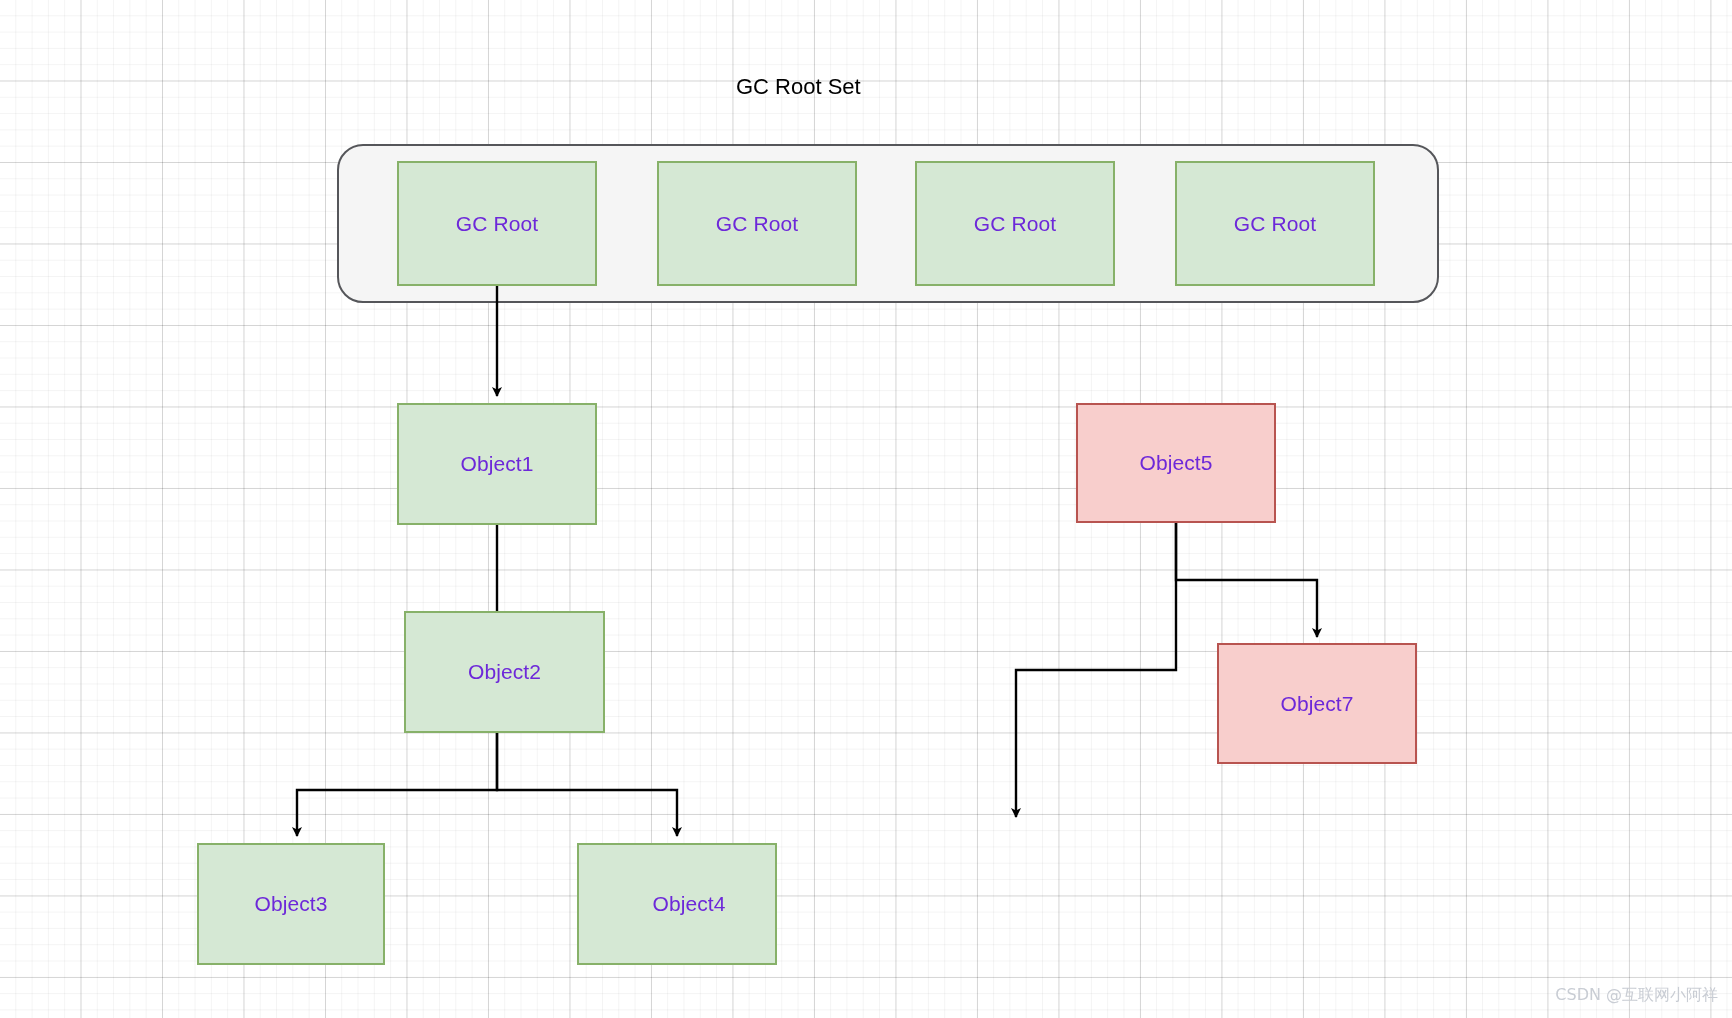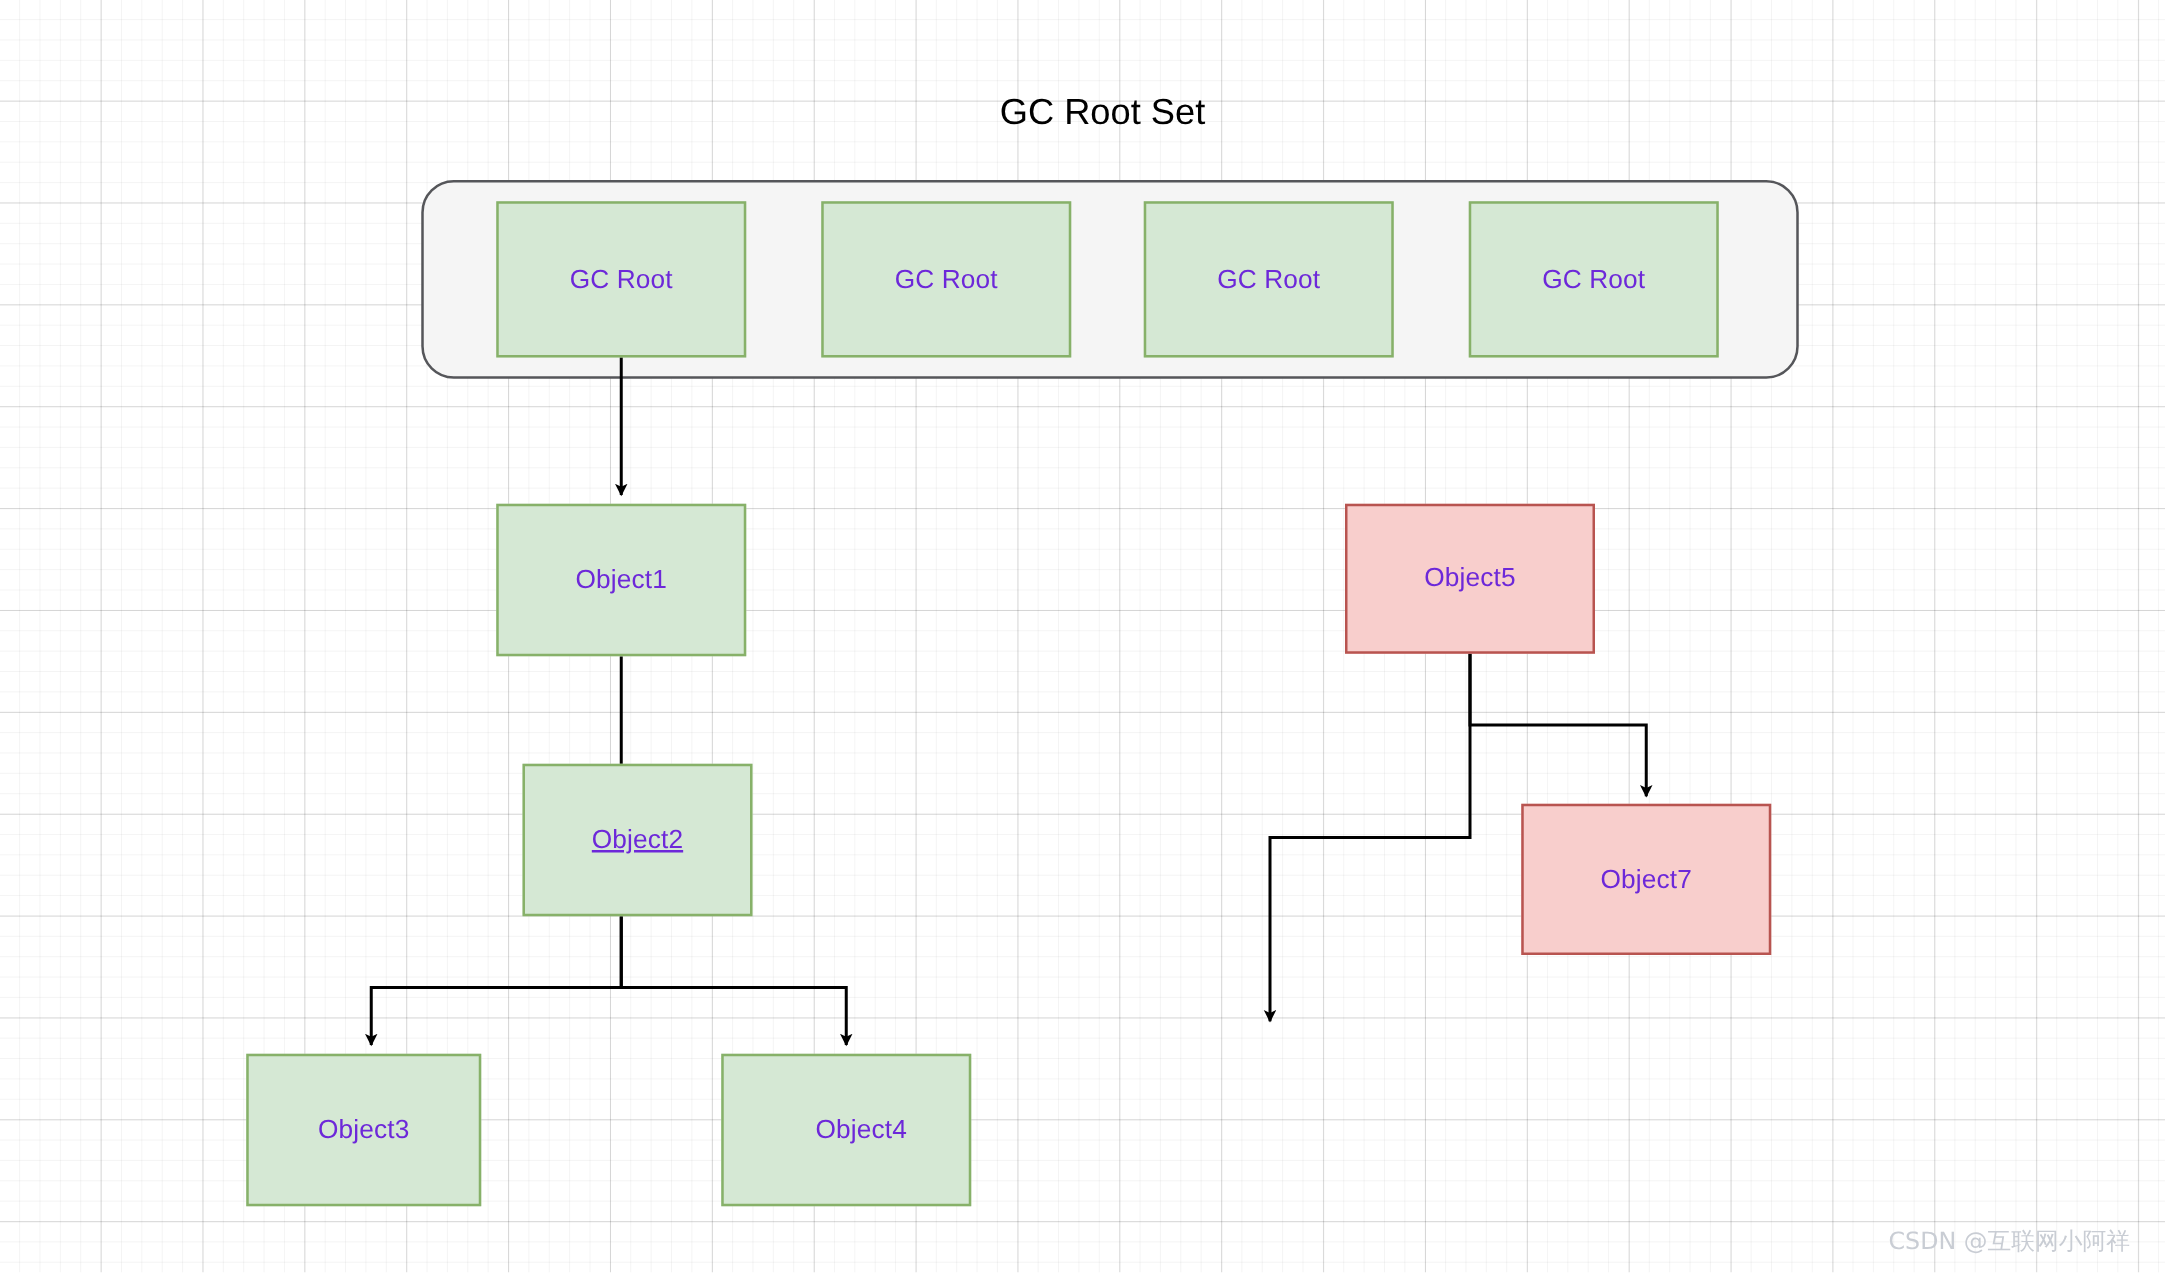--- a/index.html
+++ b/index.html
@@ -60,32 +60,31 @@
     top: 144px;
     width: 1102px;
     height: 159px;
     box-sizing: border-box;
     background: #f5f5f5;
     border: 2px solid #55565a;
     border-radius: 26px;
   }
   #diagram-title {
     position: absolute;
-    left: 762px;
+    left: 736px;
     top: 74px;
     width: 240px;
-    text-align: center;
-    font-size: 29px;
+    font-size: 22px;
     color: #000000;
   }
   #watermark {
     position: absolute;
-    right: 28px;
+    right: 14px;
     bottom: 12px;
-    font-size: 19px;
+    font-size: 16px;
     color: #c9cdd4;
     font-family: "DejaVu Sans", sans-serif;
     white-space: nowrap;
     user-select: none;
   }
 </style>
 </head>
 <body>
 
 <div id="canvas">
@@ -123,21 +122,21 @@
   <div class="node alive" style="left:915px;top:161px;width:200px;height:125px;">
     <span>GC Root</span>
   </div>
   <div class="node alive" style="left:1175px;top:161px;width:200px;height:125px;">
     <span>GC Root</span>
   </div>
 
   <div class="node alive" style="left:397px;top:403px;width:200px;height:122px;">
     <span>Object1</span>
   </div>
-  <div class="node alive" style="left:418px;top:611px;width:184px;height:122px;text-decoration:underline;">
+  <div class="node alive" style="left:404px;top:611px;width:201px;height:122px;">
     <span>Object2</span>
   </div>
   <div class="node alive" style="left:197px;top:843px;width:188px;height:122px;">
     <span>Object3</span>
   </div>
   <div class="node alive" style="left:577px;top:843px;width:200px;height:122px;padding-left:24px;">
     <span>Object4</span>
   </div>
 
   <div class="node garbage" style="left:1076px;top:403px;width:200px;height:120px;">

